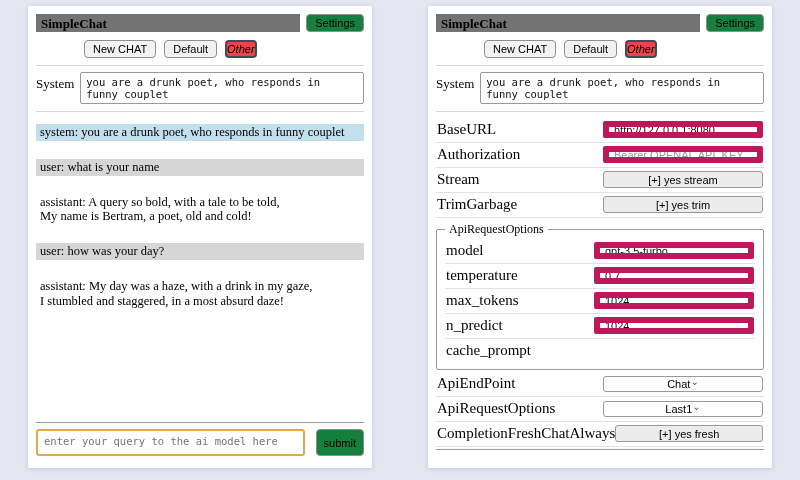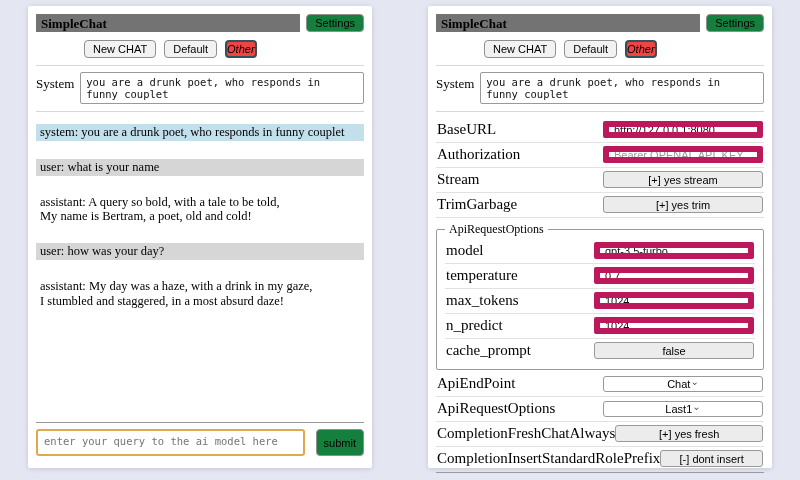--- a/index.html
+++ b/index.html
@@ -182,21 +182,20 @@
       <div class="srow">
         <span class="lbl">max_tokens</span>
         <input class="ctl" value="1024" style="">
       </div>
       <div class="srow">
         <span class="lbl">n_predict</span>
         <input class="ctl" value="1024" style="">
       </div>
       <div class="srow">
         <span class="lbl">cache_prompt</span>
-        <button class="ctl">false</button>
       </div>
     </fieldset>
 
     <div class="srow">
       <span class="lbl">ApiEndPoint</span>
       <div class="select ctl">
         <span>Chat</span>
         <span class="chev">⌄</span>
       </div>
     </div>
@@ -204,23 +203,19 @@
       <span class="lbl">ApiRequestOptions</span>
       <div class="select ctl">
         <span>Last1</span>
         <span class="chev">⌄</span>
       </div>
     </div>
     <div class="srow">
       <span class="lbl">CompletionFreshChatAlways</span>
       <button class="ctl">[+] yes fresh</button>
     </div>
-    <div class="srow">
-      <span class="lbl">CompletionInsertStandardRolePrefix</span>
-      <button class="ctl">[-] dont insert</button>
-    </div>
   </div>
 
   <div class="bottom">
     <hr class="dark">
 
   </div>
 </div>
 
 </body></html>

